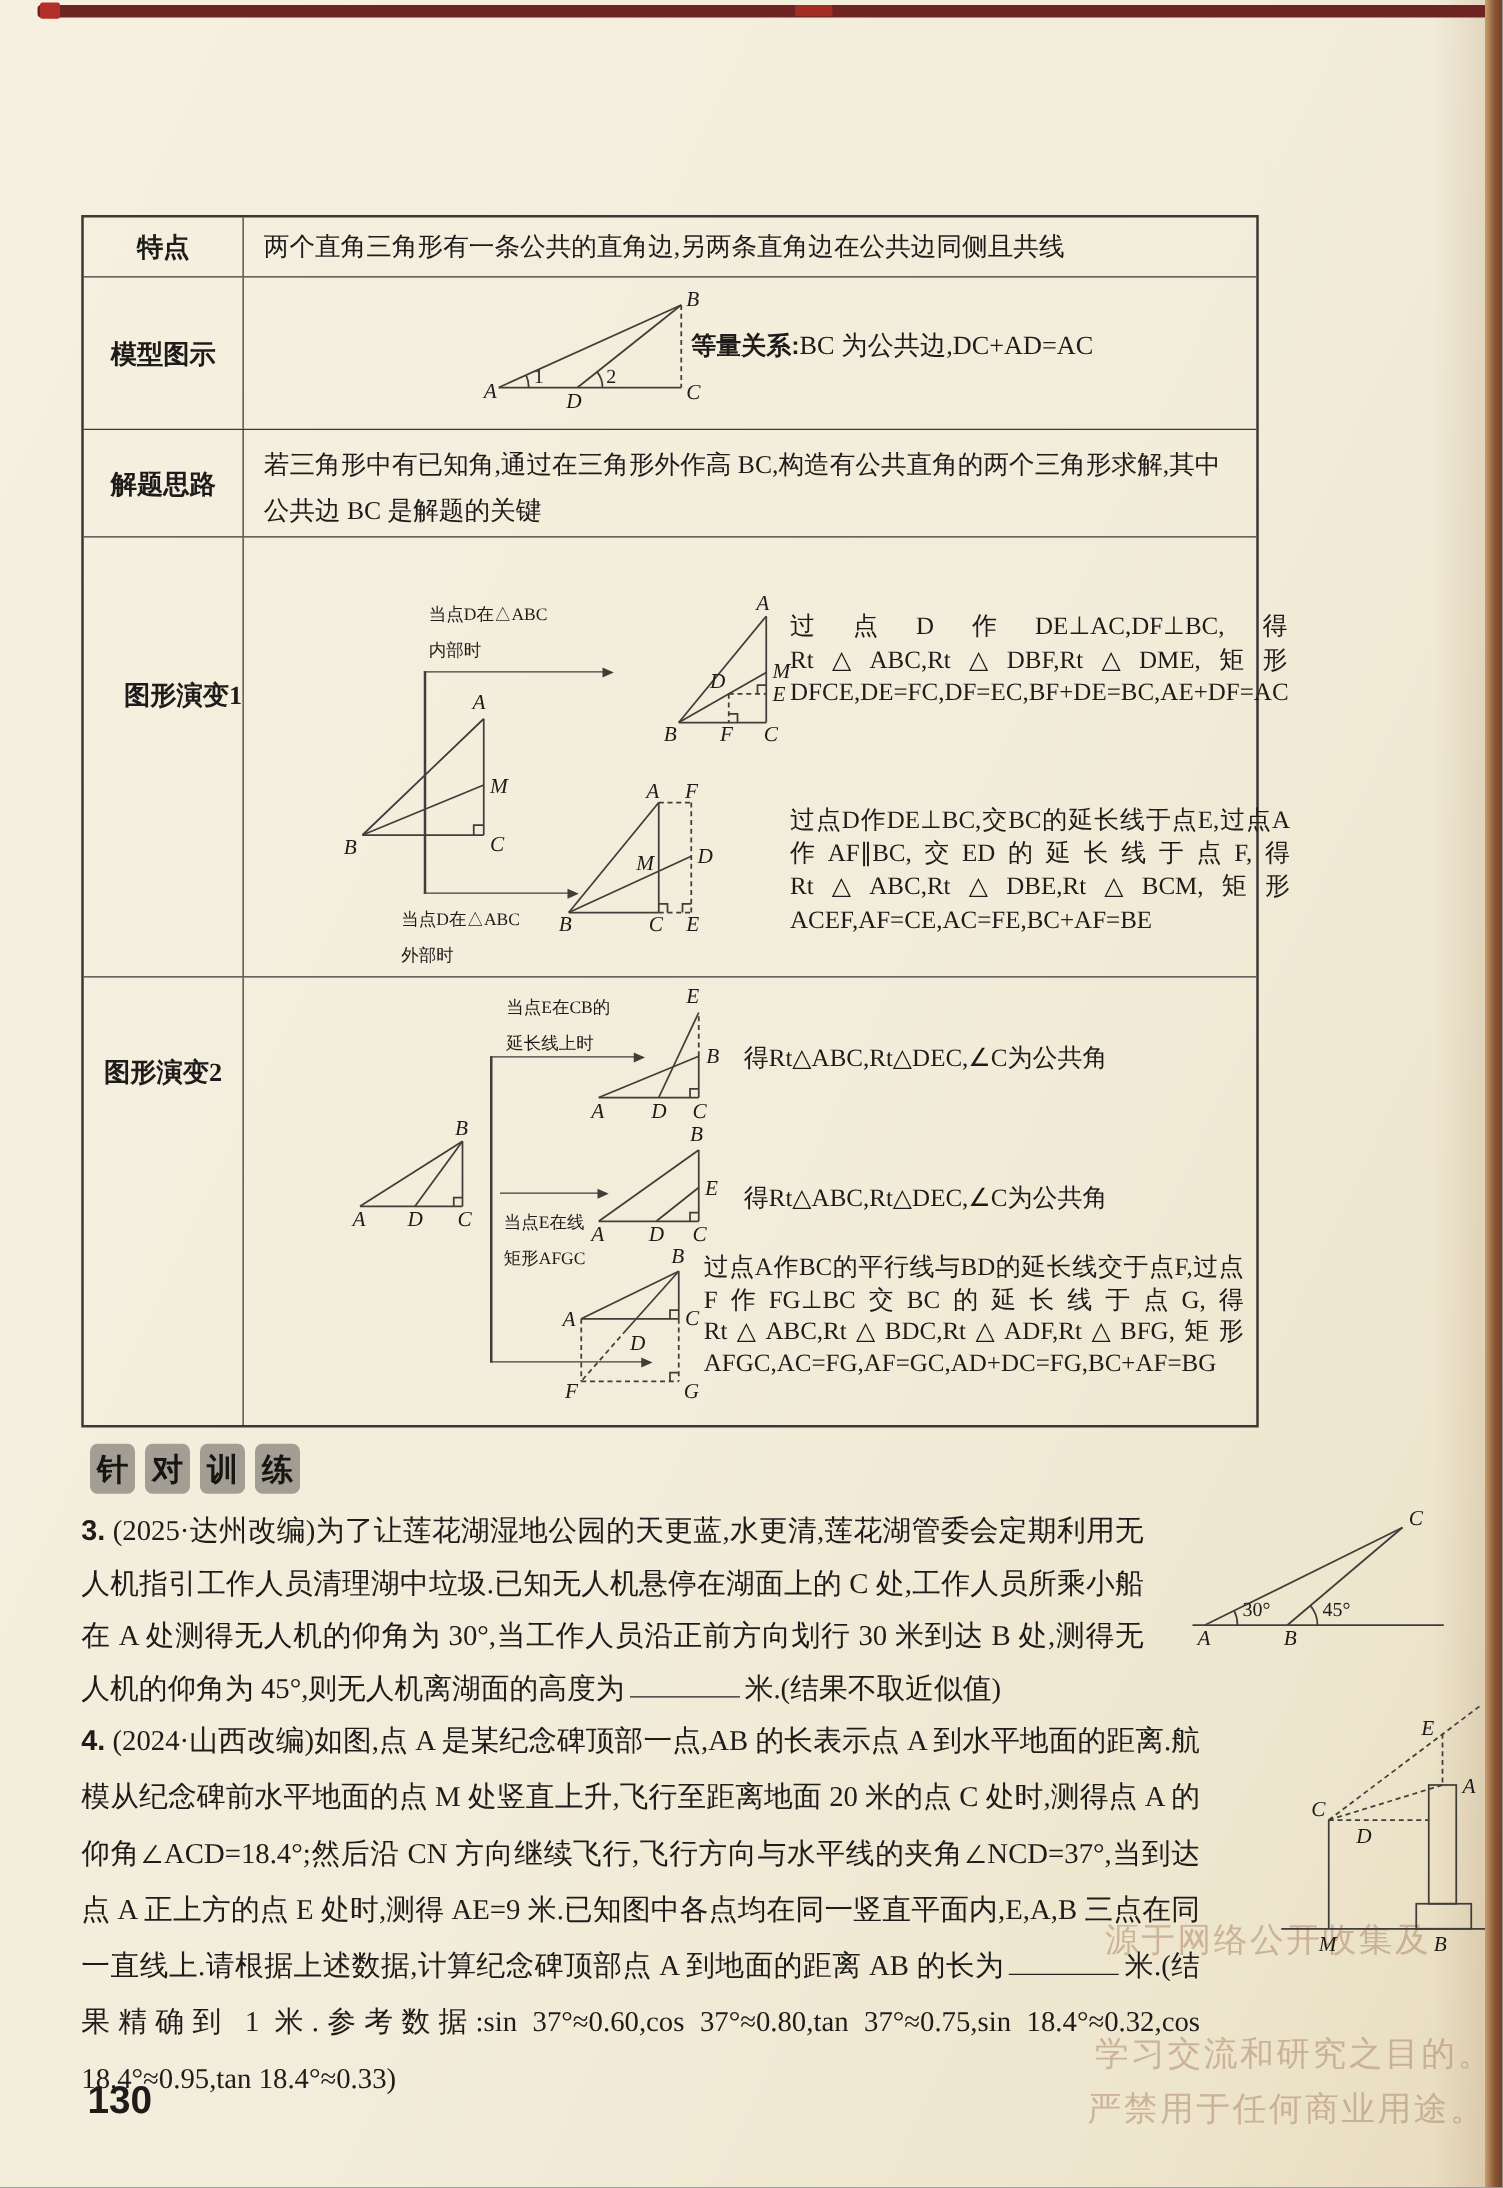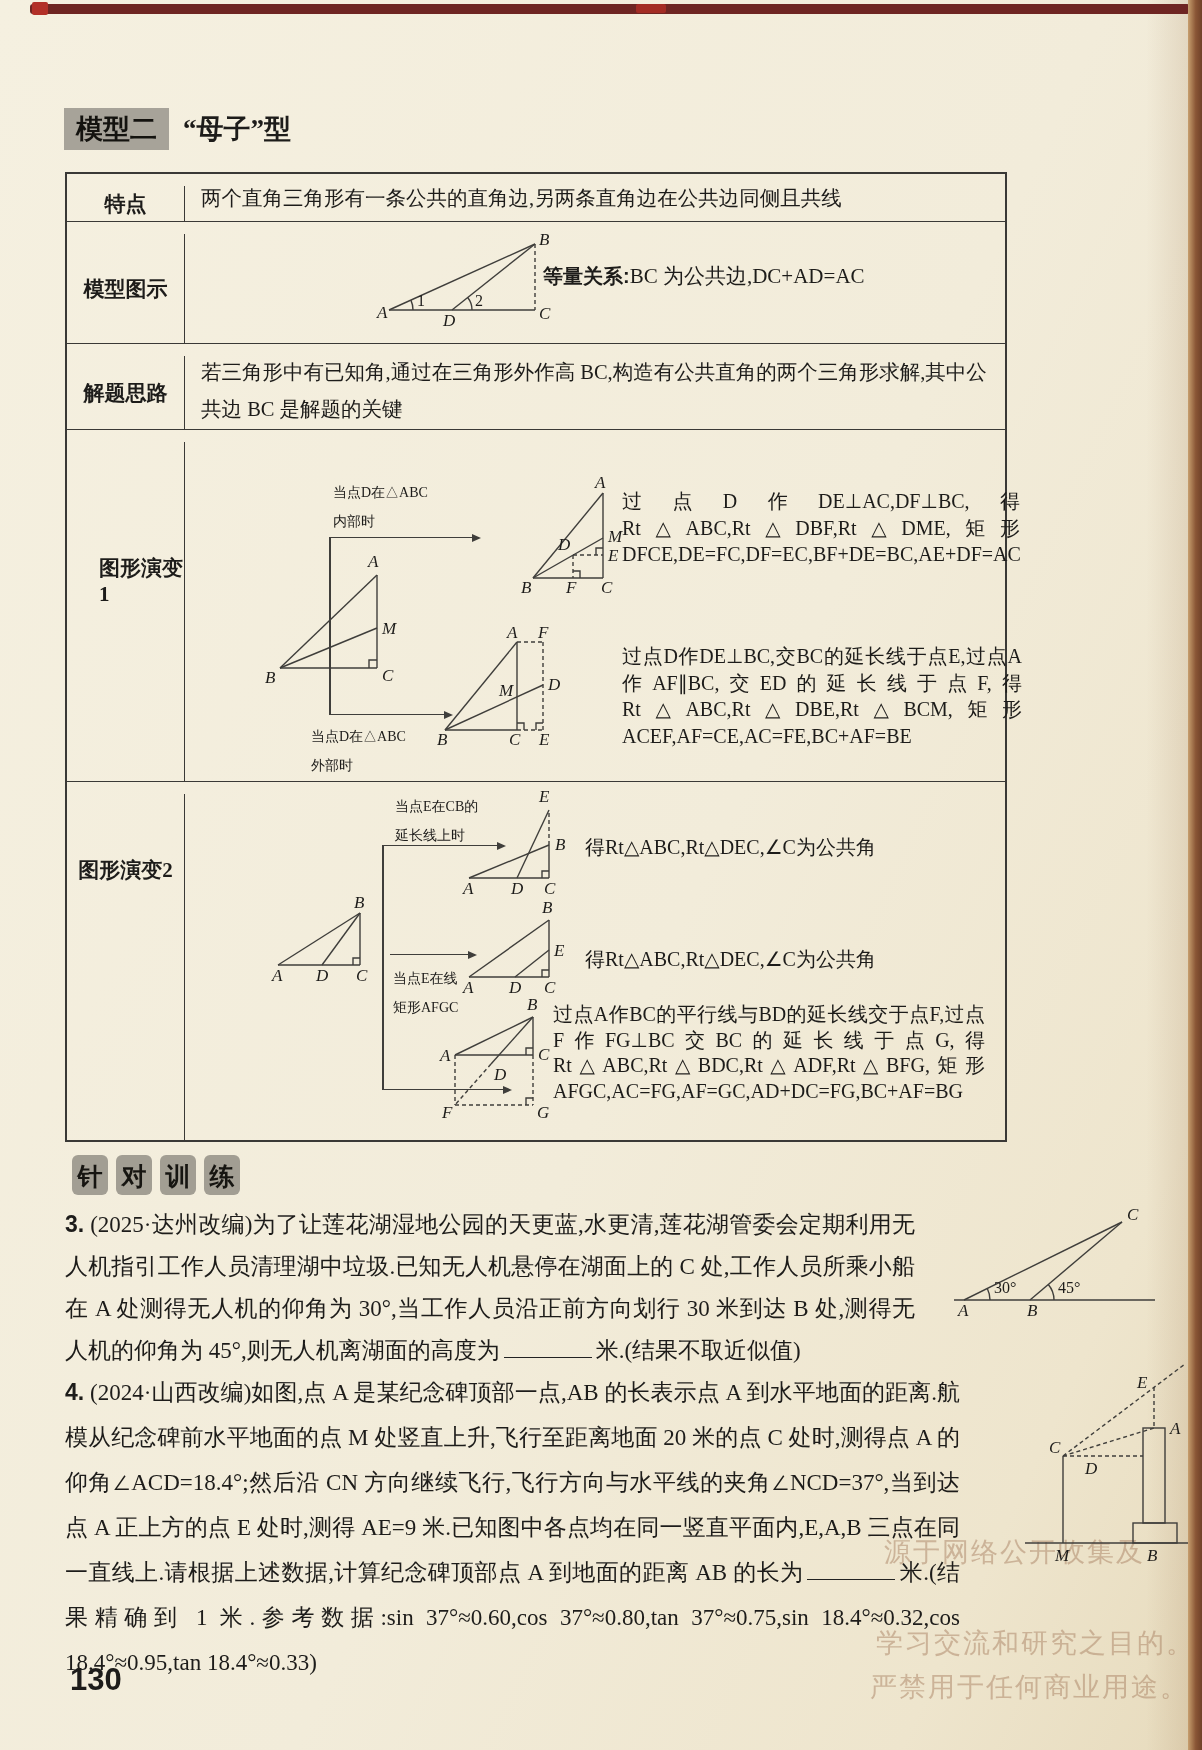--- a/index.html
+++ b/index.html
@@ -16,22 +16,22 @@
   .edge-shade{top:0;right:14px;width:42px;height:1750px;z-index:1;
         background:linear-gradient(to right,rgba(0,0,0,0),rgba(150,110,70,0.16));}
   
   .title-wrap{left:64px;top:108px;font-size:27px;font-weight:bold;z-index:2;}
   .title-badge{display:inline-block;background:#a7a399;padding:3px 12px;color:#14130f;}
   .title-text{margin-left:14px;}
   
   .tbl{left:65px;top:172px;width:942px;z-index:2;border:2px solid #3a3936;box-sizing:border-box;}
   .trow{display:flex;border-bottom:1.6px solid #3a3936;box-sizing:border-box;}
   .trow.last{border-bottom:none;}
-  .lab{width:118px;flex:none;border-right:1.6px solid #3a3936;display:flex;
-       align-items:center;justify-content:center;font-weight:bold;font-size:21px;box-sizing:border-box;margin-top:12px;}
+  .lab{width:128px;flex:none;border-right:1.6px solid #3a3936;display:flex;
+       align-items:center;justify-content:center;font-weight:bold;font-size:21px;box-sizing:border-box;}
   .lab.top1{align-items:flex-start;padding-top:112px;padding-left:32px;}
   .lab.top2{align-items:flex-start;padding-top:62px;}
   .cell{position:relative;flex:1;box-sizing:border-box;}
   .cell-pad{display:flex;align-items:center;padding:6px 16px;font-size:20.5px;line-height:30px;}
   .cell-pad3{padding:10px 16px;font-size:20.5px;line-height:37px;}
   .relation{position:absolute;left:358px;top:40px;font-size:21px;}
   .relation b{font-family:"Liberation Sans",sans-serif;font-size:20px;}
   .blabel{position:absolute;font-size:14px;line-height:29px;white-space:nowrap;}
   .casetxt{position:absolute;font-size:20px;line-height:26.5px;text-align:justify;}
   .arr{position:absolute;height:0;border-top:1.5px solid #3f3e3b;}
@@ -66,23 +66,20 @@
   <div class="abs edge-top"></div>
   <div class="abs edge-mark1"></div>
   <div class="abs edge-mark2"></div>
   <div class="abs edge-right"></div>
   <div class="abs edge-shade"></div>
 
   <div class="wm" style="left:884px;top:1534px;">源于网络公开收集及</div>
   <div class="wm" style="left:876px;top:1625px;">学习交流和研究之目的。</div>
   <div class="wm" style="left:870px;top:1669px;">严禁用于任何商业用途。</div>
 
-  <div class="abs title-wrap">
-    <span class="title-badge">模型二</span><span class="title-text">“母子”型</span>
-  </div>
 
   <div class="abs tbl">
 
     <div class="trow" style="height:48px;">
       <div class="lab">特点</div>
       <div class="cell cell-pad">两个直角三角形有一条公共的直角边,另两条直角边在公共边同侧且共线</div>
     </div>
 
     <div class="trow" style="height:122px;">
       <div class="lab">模型图示</div>

